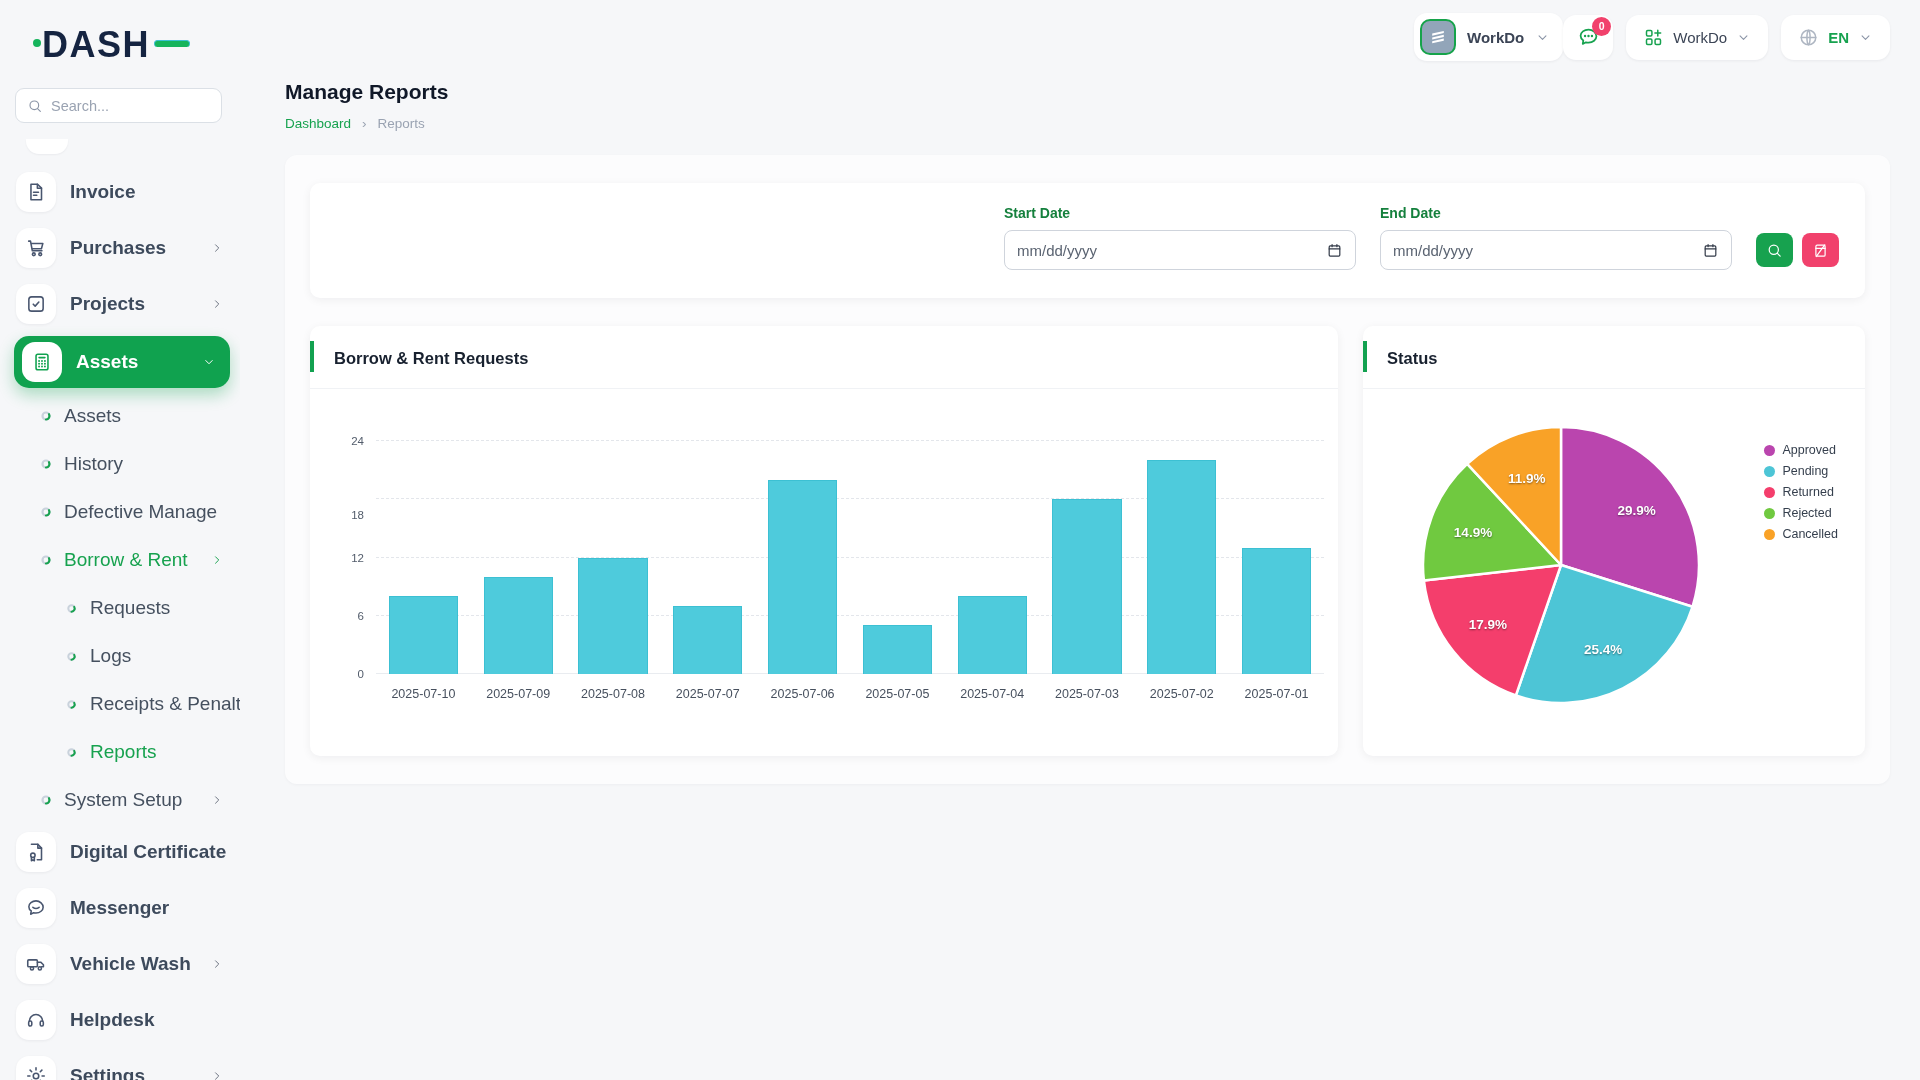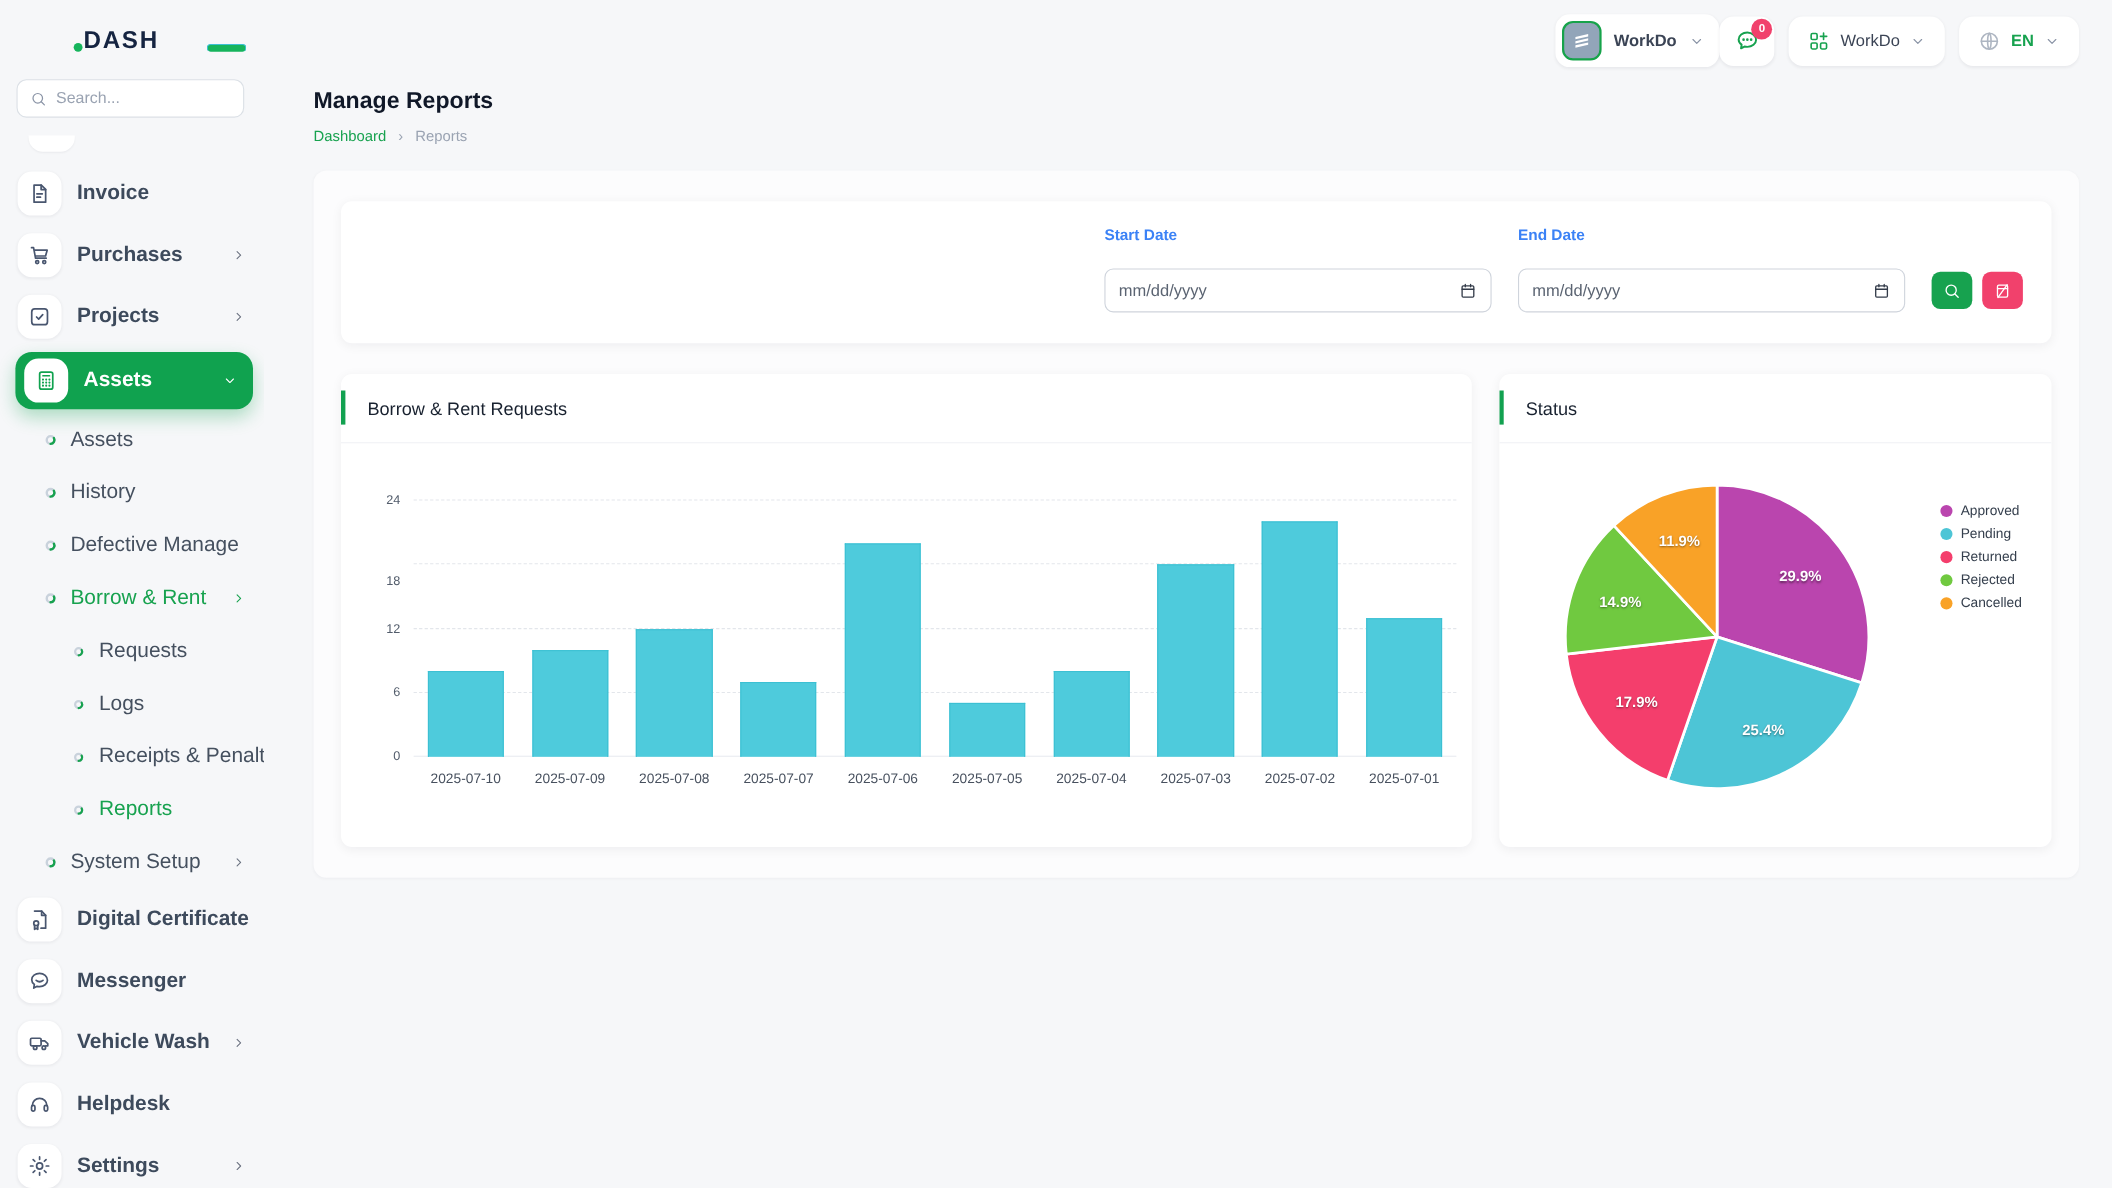--- a/index.html
+++ b/index.html
@@ -2,21 +2,21 @@
 <html><head>
 <meta charset="utf-8">
 <style>
   *{box-sizing:border-box;margin:0;padding:0}
   html,body{width:1920px;height:1080px}
   body{background:#f6f7f9;font-family:"Liberation Sans",sans-serif;color:#344054;overflow:hidden}
   .app{display:flex;width:100%;height:100%}
 
   
   aside{width:240px;flex:0 0 240px;padding-top:16px;display:flex;flex-direction:column;overflow:hidden}
-  .logo{margin:8px 0 22px 76px;position:relative;font-size:22px;font-weight:800;letter-spacing:1.5px;color:#152441;width:130px}
+  .logo{margin:8px 0 22px 42px;position:relative;font-size:36px;font-weight:800;letter-spacing:1.5px;color:#152441;width:130px}
   .logo .dot{position:absolute;left:-9px;top:15px;width:8px;height:8px;border-radius:50%;background:#16b45c}
   .logo .bar{position:absolute;right:-18px;top:16px;width:36px;height:7px;border-radius:4px;background:#16b45c}
   .search-box{margin:0 18px 16px 15px;height:35px;background:#fff;border:1px solid #dbe0e6;border-radius:9px;display:flex;align-items:center;gap:8px;padding:0 11px;color:#8a94a6}
   .search-box input{border:none;outline:none;background:transparent;font-size:14.5px;color:#4b5563;width:100%;font-family:inherit}
   .search-box input::placeholder{color:#9aa3b2}
   .menu{flex:1;overflow:hidden}
   .partial{width:42px;height:15px;background:#fff;border-radius:0 0 13px 13px;margin:0 0 10px 26px;box-shadow:0 1px 2px rgba(16,24,40,.05)}
   .mi{display:flex;align-items:center;gap:14px;height:56px;padding:0 16px;cursor:pointer}
   .mi .ibox{width:40px;height:40px;background:#fff;border-radius:13px;display:flex;align-items:center;justify-content:center;color:#49566f;box-shadow:0 1px 3px rgba(16,24,40,.06);flex:0 0 40px}
   .mi .lbl{font-size:19px;font-weight:600;color:#3d4a5c;flex:1;white-space:nowrap}
@@ -49,33 +49,33 @@
   .chev-sm{color:#8a94a6;display:flex}
   .en{color:#17a24f;font-weight:600}
 
   .page-title{font-size:21px;font-weight:700;color:#101828;margin:6px 0 12px}
   .breadcrumb{display:flex;gap:11px;font-size:13.5px;color:#9aa3b2;align-items:flex-start}
   .bc-link{color:#17a24f;cursor:pointer}
 
   .panel{margin-top:24px;background:#fcfcfd;border-radius:12px;padding:28px 25px;box-shadow:0 1px 3px rgba(16,24,40,.04)}
   .filter-card{background:#fff;border-radius:10px;box-shadow:0 2px 10px rgba(16,24,40,.06);padding:22px 26px 28px;display:flex;justify-content:flex-end;align-items:flex-end;gap:24px;margin-bottom:28px}
   .fgroup{width:352px}
-  .flabel{font-size:14px;font-weight:600;color:#3b82f6;margin-bottom:23px;display:block}
+  .flabel{font-size:14px;font-weight:600;color:#15803d;margin-bottom:9px;display:block}
   .dinput{height:40px;border:1px solid #cfd4dc;border-radius:8px;display:flex;align-items:center;justify-content:space-between;padding:0 12px;font-size:15px;color:#5b6472;background:#fff;cursor:text}
   .dinput .cal{color:#333b49;display:flex}
   .fbtns{display:flex;gap:9px;padding-bottom:3px}
   .btn-sq{width:37px;height:34px;border-radius:8px;border:none;display:flex;align-items:center;justify-content:center;color:#fff;cursor:pointer}
   .btn-search{background:#17a24f}
   .btn-reset{background:#f1416c}
 
   .charts-row{display:flex;gap:25px}
   .chart-card{background:#fff;border-radius:10px;box-shadow:0 2px 10px rgba(16,24,40,.06);position:relative;overflow:hidden}
   .bar-card{flex:1;min-width:0}
   .pie-card{width:502px;flex:0 0 502px}
-  .cc-head{position:relative;padding:23px 24px 20px;border-bottom:1px solid #f0f2f5;font-size:16.5px;font-weight:400;color:#18212f}
+  .cc-head{position:relative;padding:23px 24px 20px;border-bottom:1px solid #f0f2f5;font-size:16.5px;font-weight:700;color:#18212f}
   .cc-head::before{content:"";position:absolute;left:0;top:15px;width:4px;height:31px;background:#12a150}
 
   .bar-body{padding:52px 14px 28px 66px;position:relative}
   .plot{position:relative;height:233px}
   .gline{position:absolute;left:0;right:0;border-top:1px dashed #e3e6eb;height:0}
   .gline.zero{border-top:1px solid #e9ecf0}
   .ylab{position:absolute;right:calc(100% + 12px);transform:translateY(-50%);font-size:11.5px;color:#525c6b}
   .bars{position:absolute;inset:0;display:flex;align-items:flex-end}
   .bcol{flex:1;display:flex;justify-content:center;align-items:flex-end;height:100%}
   .bar{width:73%;background:#4ecbdc;border:1px solid #3cc0d3;border-bottom:none}

